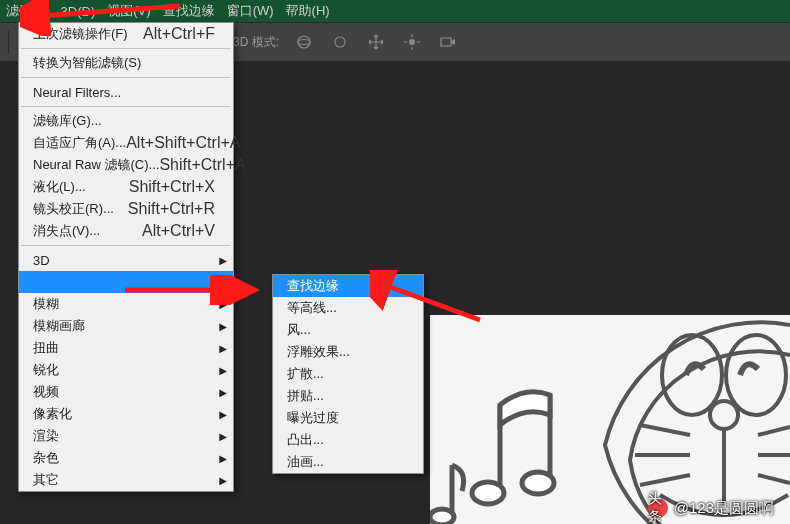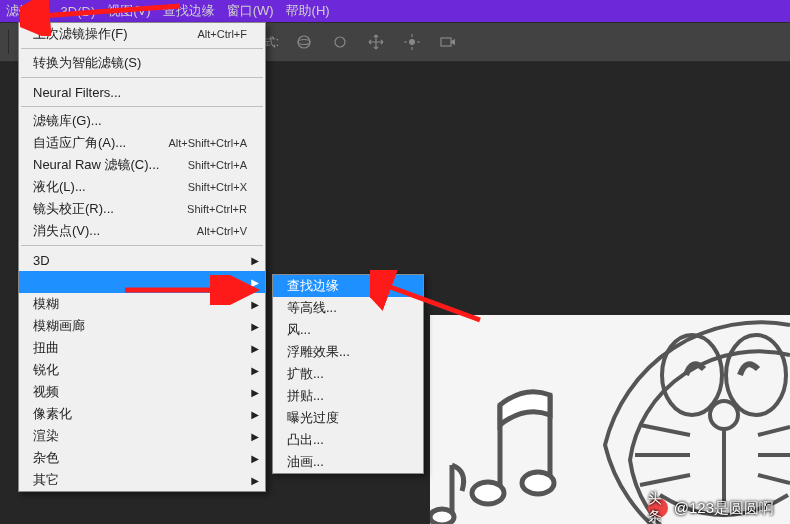--- a/index.html
+++ b/index.html
@@ -9,21 +9,21 @@
     font-family: "Microsoft YaHei", Arial, sans-serif;
     font-size: 13px;
     color: #d8d8d8;
     overflow: hidden;
     position: relative;
   }
   .menubar {
     display: flex;
     align-items: center;
     height: 22px;
-    background: #6d28d9;
+    background: #14532d;
     padding-left: 6px;
     gap: 12px;
   }
   .menubar .mitem { color: #d0d0d0; cursor: default; }
   .optionsbar {
     display: flex;
     align-items: center;
     height: 40px;
     background: #424242;
     border-top: 1px solid #2a2a2a;
@@ -61,30 +61,30 @@
     background: #f5f5f5;
   }
   .dropdown {
     position: absolute;
     background: #f0f0f0;
     border: 1px solid #8a8a8a;
     box-shadow: 3px 3px 6px rgba(0,0,0,0.45);
     font-size: 13px;
     color: #222;
   }
-  .dropdown.main { left: 18px; top: 22px; width: 248px; }
+  .dropdown.main { left: 18px; top: 22px; width: 216px; }
   .dropdown.sub  { left: 272px; top: 274px; width: 152px; }
   .dropdown .row {
     display: flex; align-items: center;
     height: 22px; padding: 0 18px 0 14px;
     position: relative; cursor: default;
   }
   .dropdown .row.highlight { background: #1e90ff; color: #fff; }
   .dropdown .row .label { flex: 1; white-space: nowrap; }
-  .dropdown .row .short { font-size: 11px; color: #333; }
+  .dropdown .row .short { font-size: 16px; color: #333; }
   .dropdown .row .arrow {
     position: absolute; right: 6px; font-size: 10px;
   }
   .dropdown .sep-h { height: 1px; background: #c0c0c0; margin: 3px 2px; }
   .red-arrow { position: absolute; pointer-events: none; }
   .watermark {
     position: absolute; right: 16px; bottom: 6px;
     color: #fff; font-size: 15px;
     text-shadow: 0 0 3px #000, 0 0 3px #000;
     display:flex; align-items:center; gap:6px;

